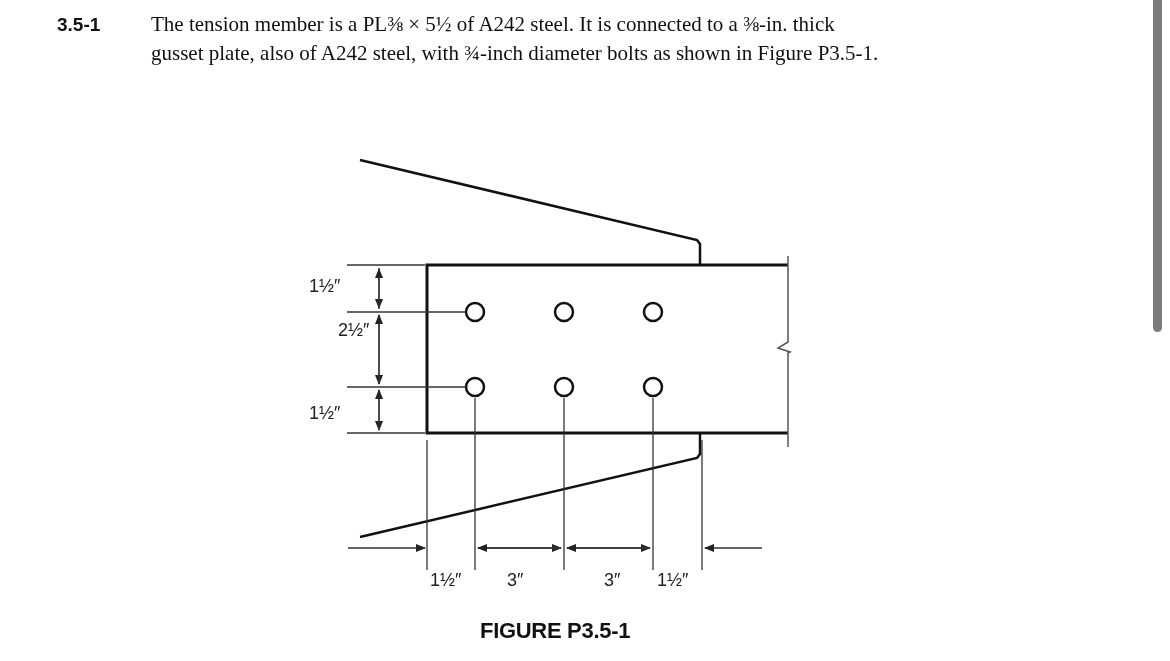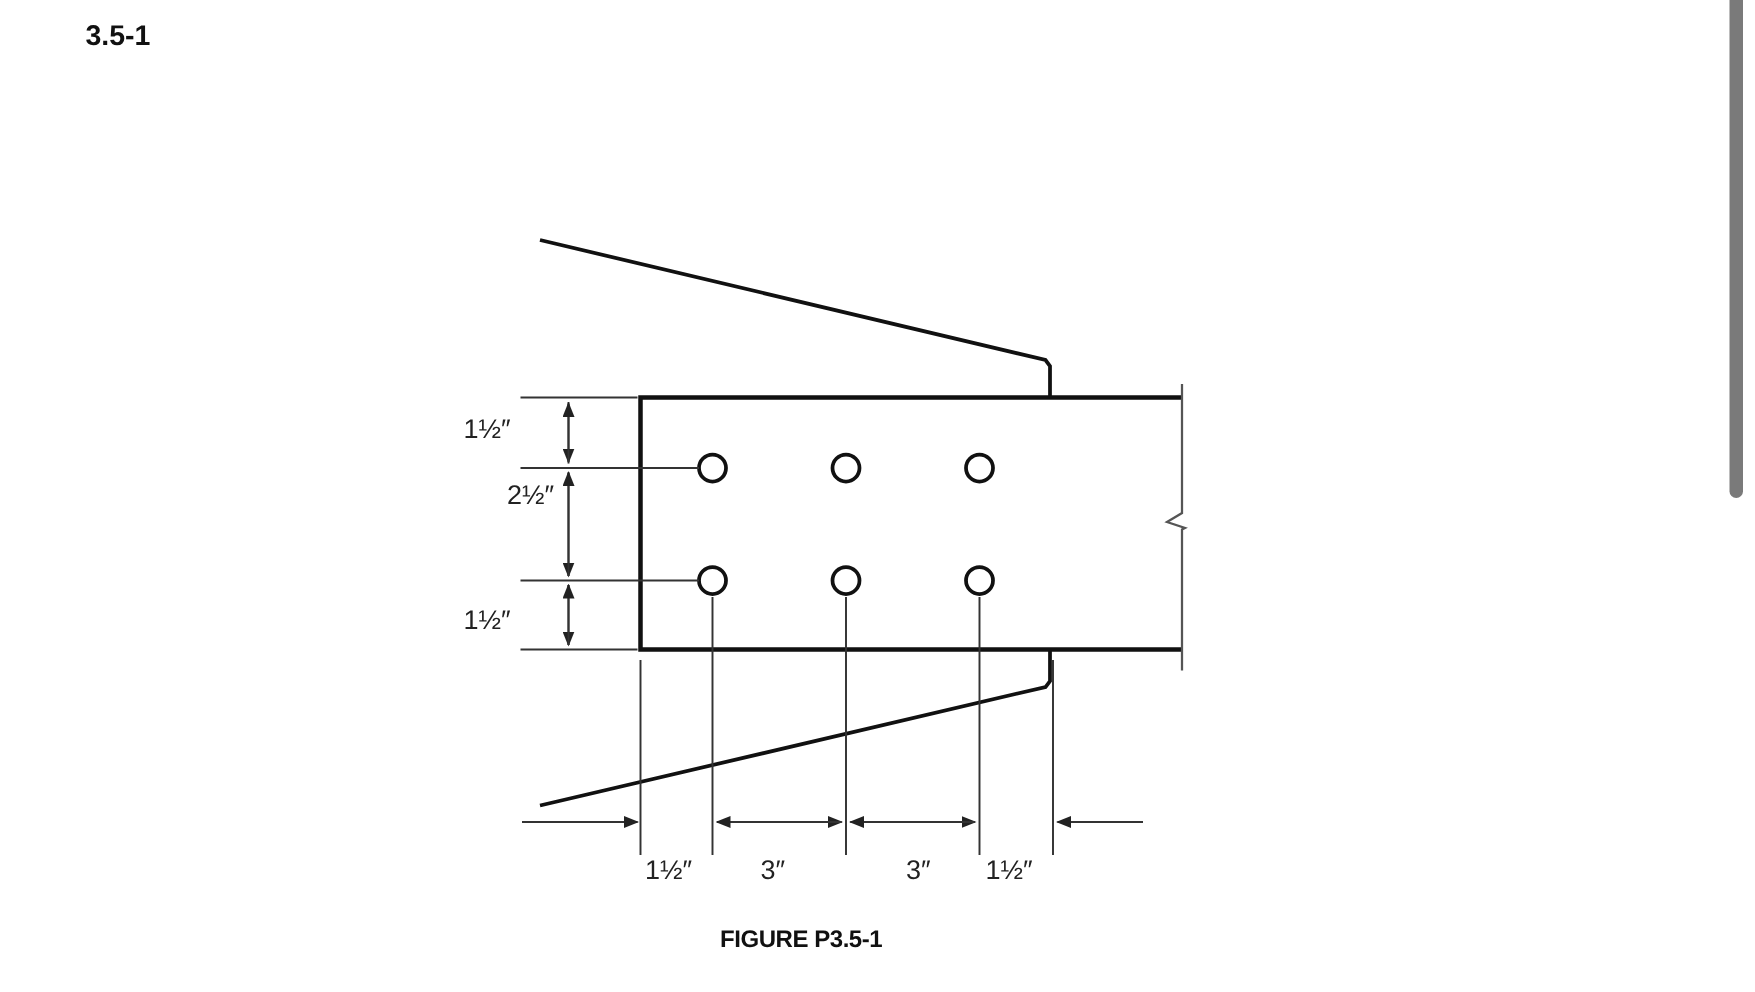--- a/index.html
+++ b/index.html
@@ -8,37 +8,39 @@
     position:absolute; left:57px; top:14px;
     font-family:Liberation Sans, sans-serif; font-weight:bold; font-size:19px; color:#111;
   }
   .prob-text {
     position:absolute; left:151px; top:10px; width:880px;
     font-family:"Liberation Serif", serif; font-size:21px; line-height:29px; color:#111;
   }
   .prob-text .line { display:block; white-space:nowrap; }
   .fig-caption {
     position:absolute; left:480px; top:618px;
-    font-family:"Liberation Sans", sans-serif; font-weight:bold; font-size:16px; color:#111;
+    font-family:"Liberation Sans", sans-serif; font-weight:bold; font-size:22px; color:#111;
     letter-spacing:-0.3px;
   }
   .dim {
     position:absolute; font-family:Liberation Sans, sans-serif; font-size:18px; color:#222;
   }
   svg.figure { position:absolute; left:0; top:0; }
   .scrollbar {
     position:absolute; left:1153px; top:0; width:9px; height:332px;
     background:#7a7a7a; border-radius:0 0 5px 5px;
   }
 </style>
 </head>
 <body>
 
 <div class="prob-num">3.5-1</div>
 <div class="prob-text">
+  <span class="line">The tension member is a PL⅜ × 5½ of A242 steel. It is connected to a ⅜-in. thick</span>
+  <span class="line">gusset plate, also of A242 steel, with ¾-inch diameter bolts as shown in Figure P3.5-1.</span>
 </div>
 
 <svg class="figure" width="1170" height="661" viewBox="0 0 1170 661">
   <defs>
     <marker id="ah" markerWidth="10" markerHeight="8" refX="9" refY="4" orient="auto" markerUnits="userSpaceOnUse">
       <path d="M0,0 L10,4 L0,8 Z" fill="#222"></path>
     </marker>
   </defs>
 
   <g stroke="#111" stroke-width="2.5" fill="none">

